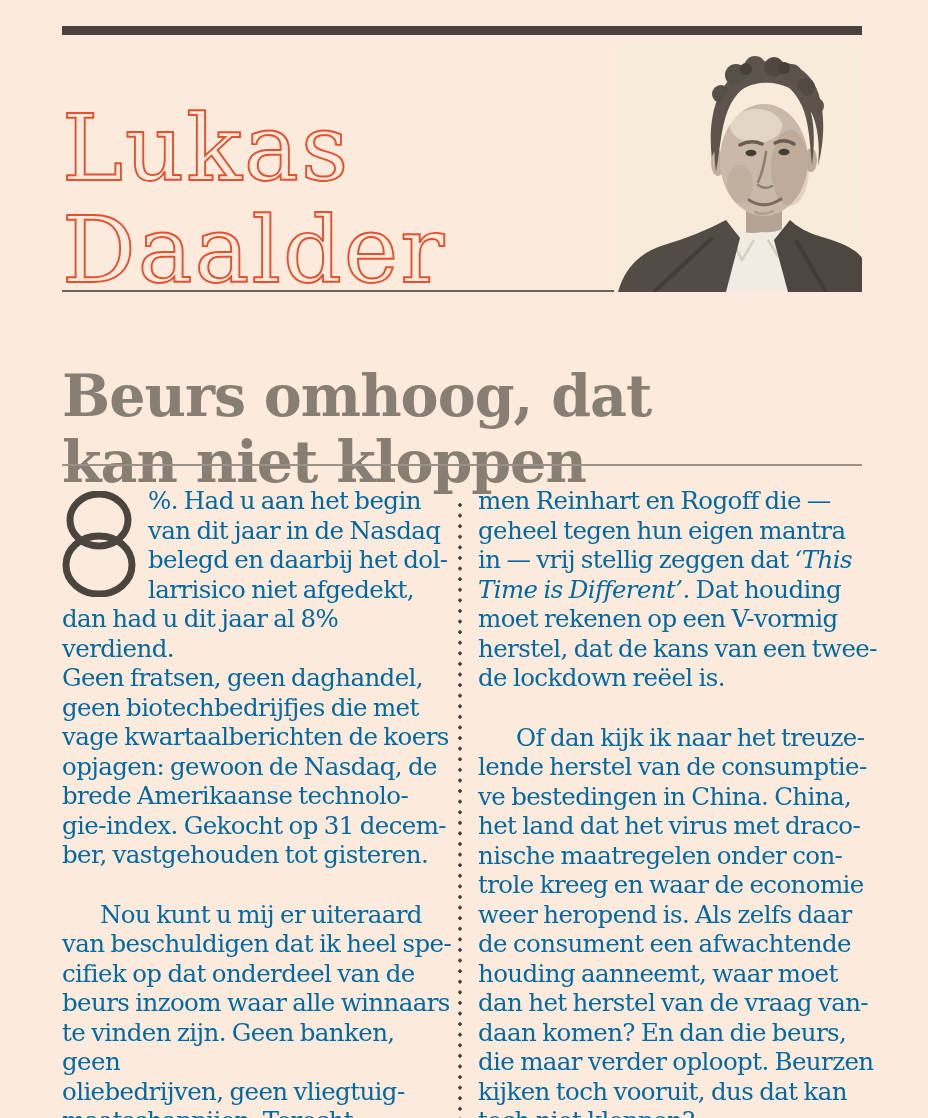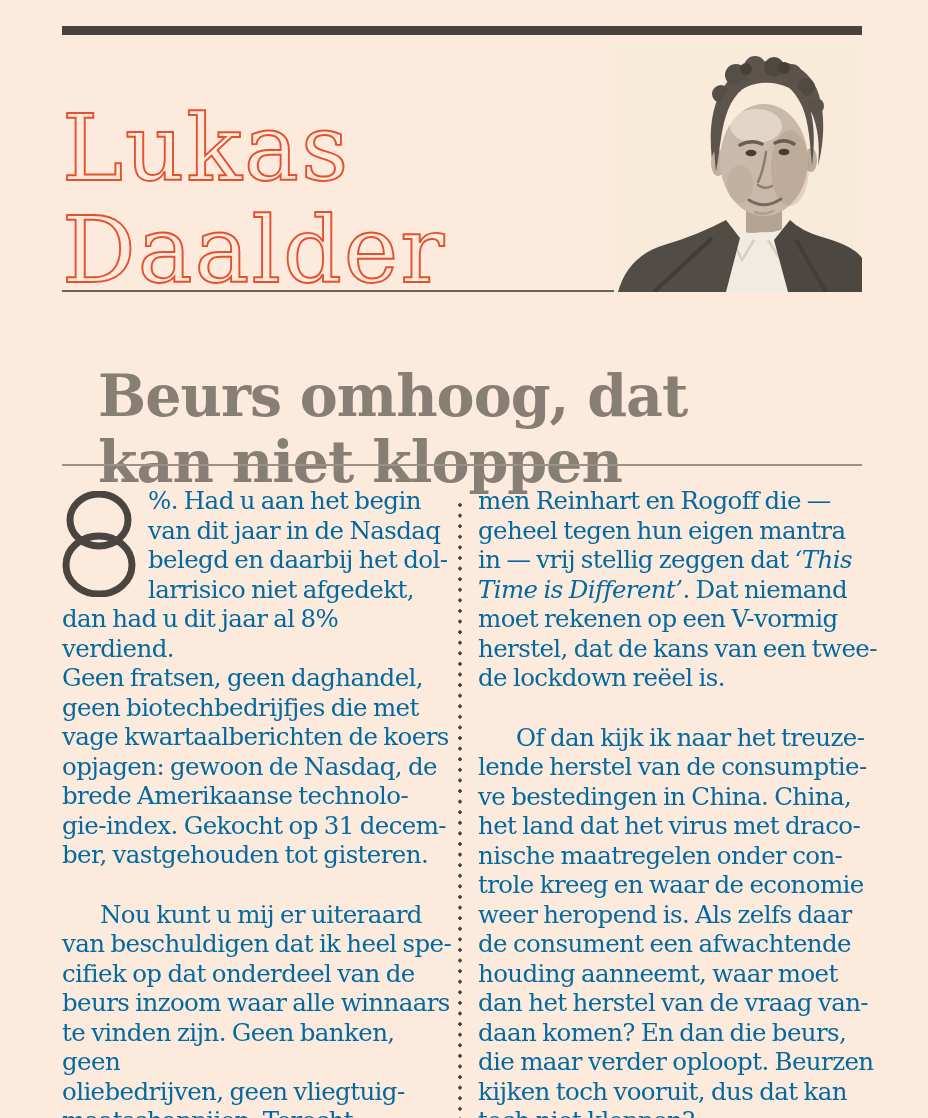--- a/index.html
+++ b/index.html
@@ -25,21 +25,21 @@
 
   .photo{position:absolute;left:612px;top:42px;width:250px;height:250px;}
   .photo svg{display:block;}
 
   .rule-1{position:absolute;left:62px;top:290px;width:552px;height:2px;background:#6a625b;}
   .rule-2{position:absolute;left:62px;top:464px;width:800px;height:2px;background:#9a9189;}
 
   .headline{
     position:absolute;left:62px;top:316px;
     font-size:57px;line-height:66px;font-weight:bold;
-    color:#877e74;letter-spacing:-1px;white-space:pre-line;margin-left:36px;
+    color:#877e74;letter-spacing:-1px;white-space:pre-line;
   }
 
   .bodycol{
     position:absolute;top:486px;
     font-size:24.5px;line-height:29.5px;
     color:#0369a1;letter-spacing:-0.6px;word-spacing:-1.2px;
   }
   .col-left{left:62px;width:394px;}
   .col-right{left:478px;width:404px;}
   .para{margin:0;white-space:pre-line;}
@@ -151,21 +151,21 @@
 beurs inzoom waar alle winnaars
 te vinden zijn. Geen banken, geen
 oliebedrijven, geen vliegtuig-
 maatschappijen. Terecht.</p>
   </div>
 
   <div class="bodycol col-right">
     <p class="para"><span>men Reinhart en Rogoff die —
 geheel tegen hun eigen mantra
 in — vrij stellig zeggen dat </span><span class="italic">‘This
-Time is Different’</span><span>. Dat niemand
+Time is Different’</span><span>. Dat houding
 moet rekenen op een V-vormig
 herstel, dat de kans van een twee-
 de lockdown reëel is.</span></p>
     <p class="para indent">Of dan kijk ik naar het treuze-
 lende herstel van de consumptie-
 ve bestedingen in China. China,
 het land dat het virus met draco-
 nische maatregelen onder con-
 trole kreeg en waar de economie
 weer heropend is. Als zelfs daar

